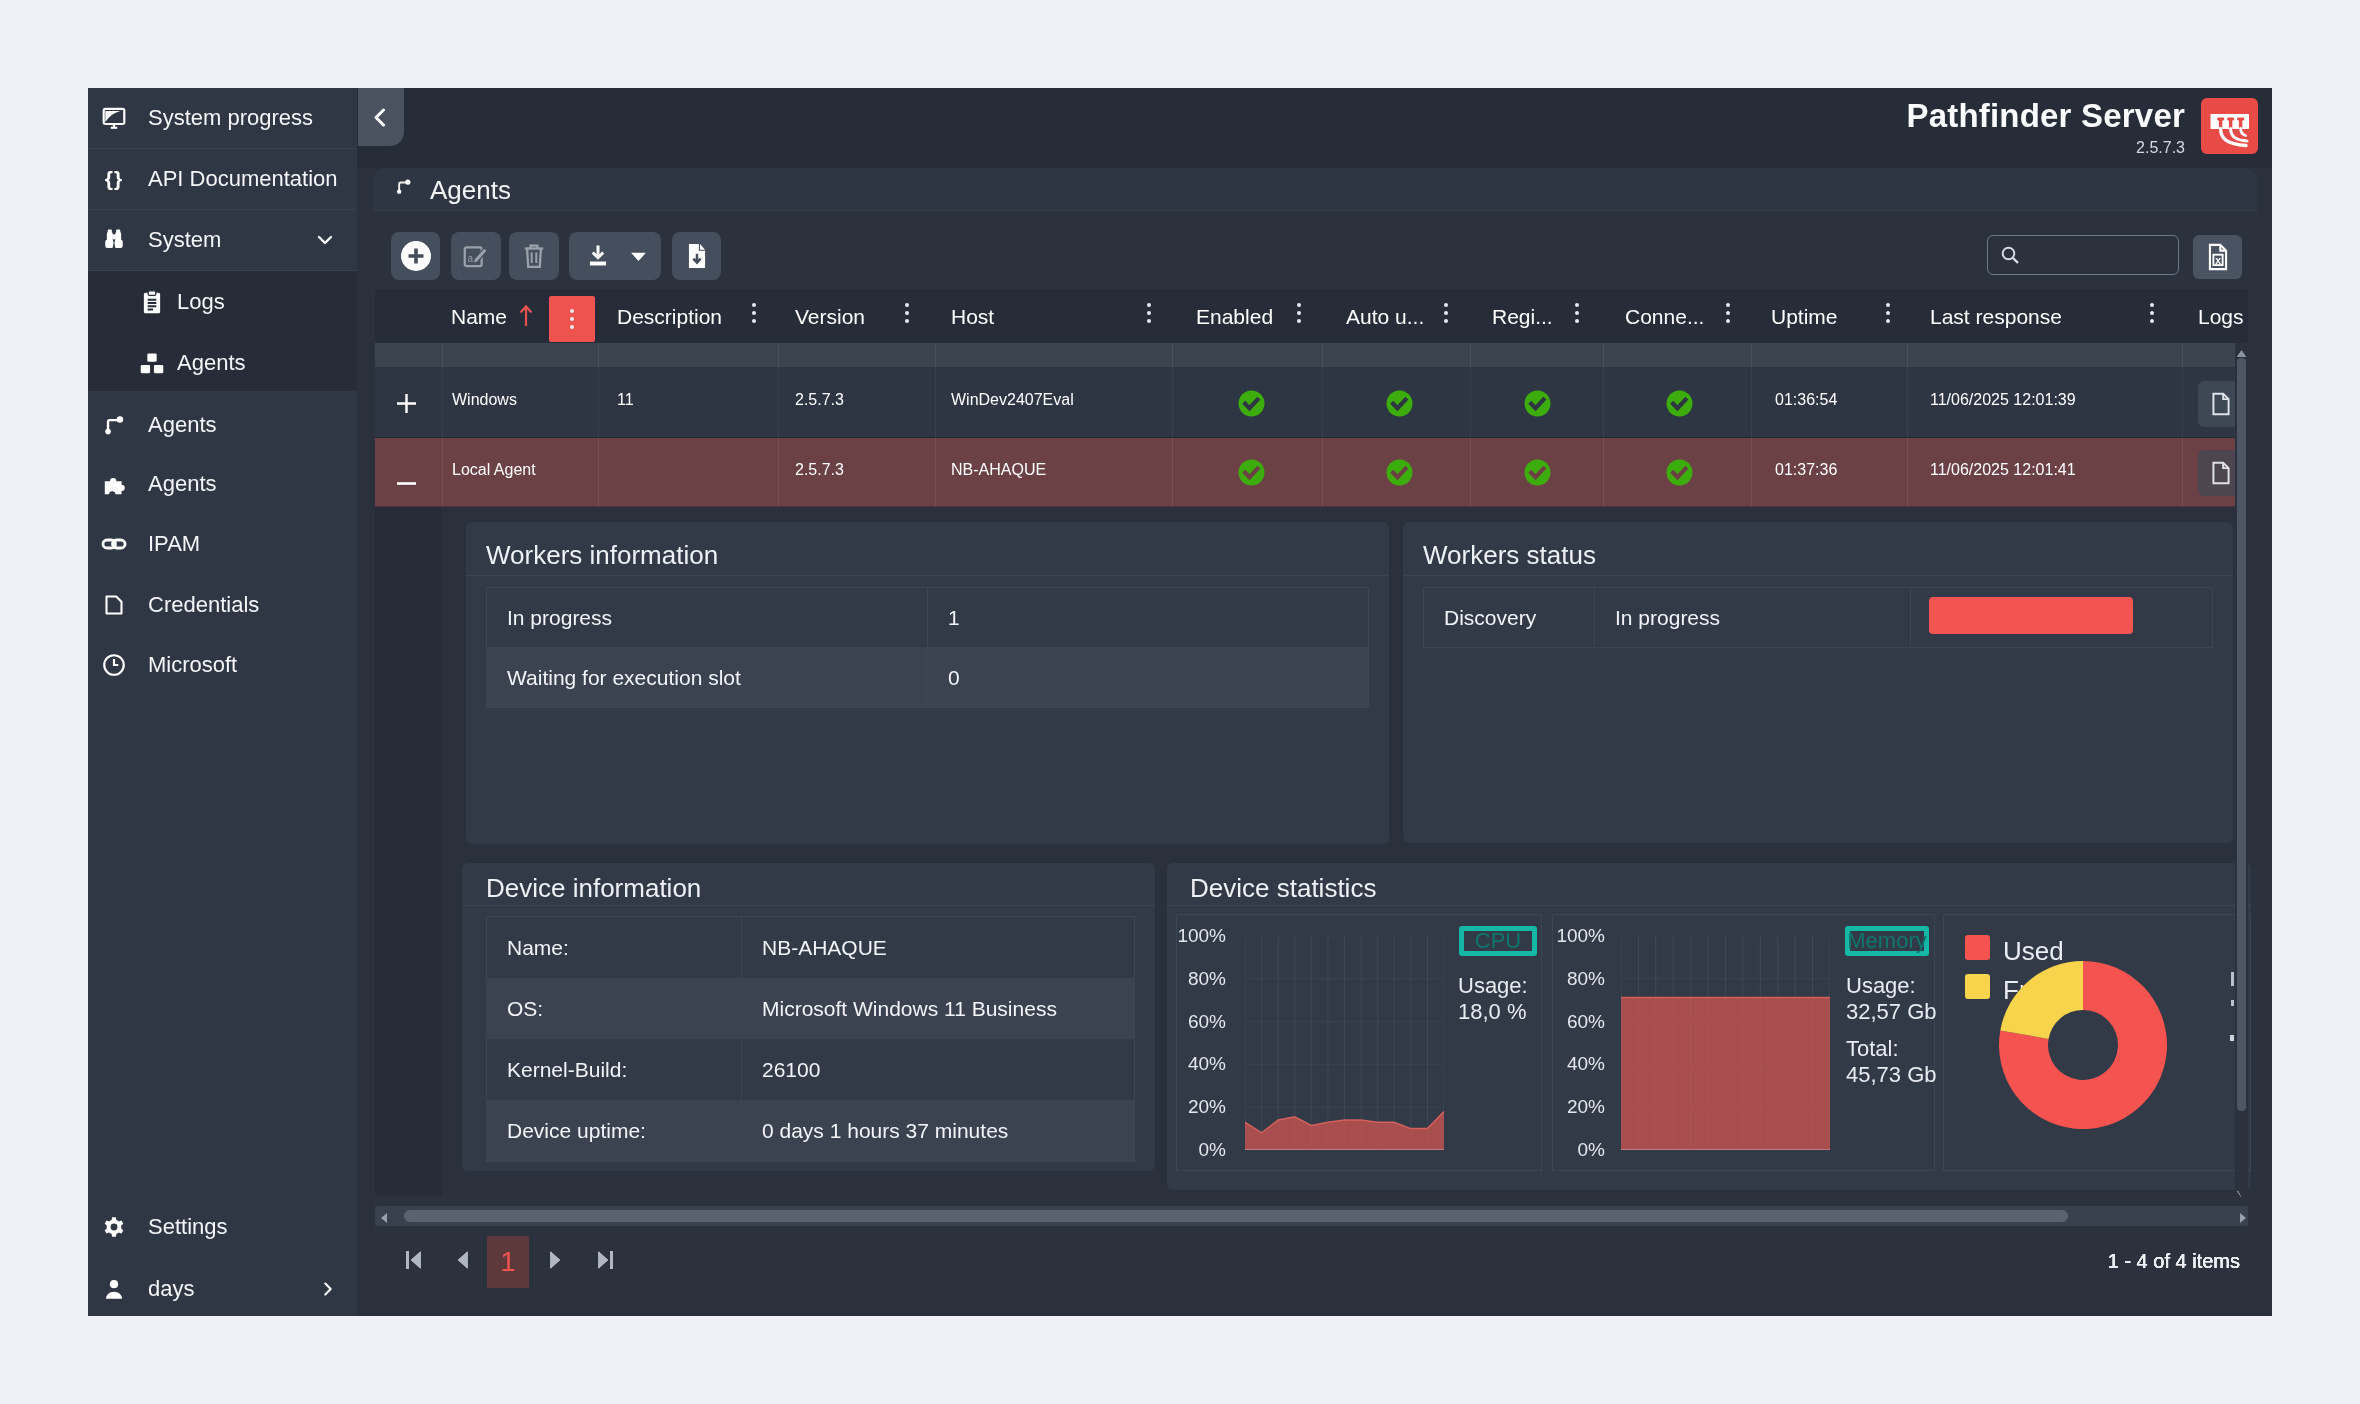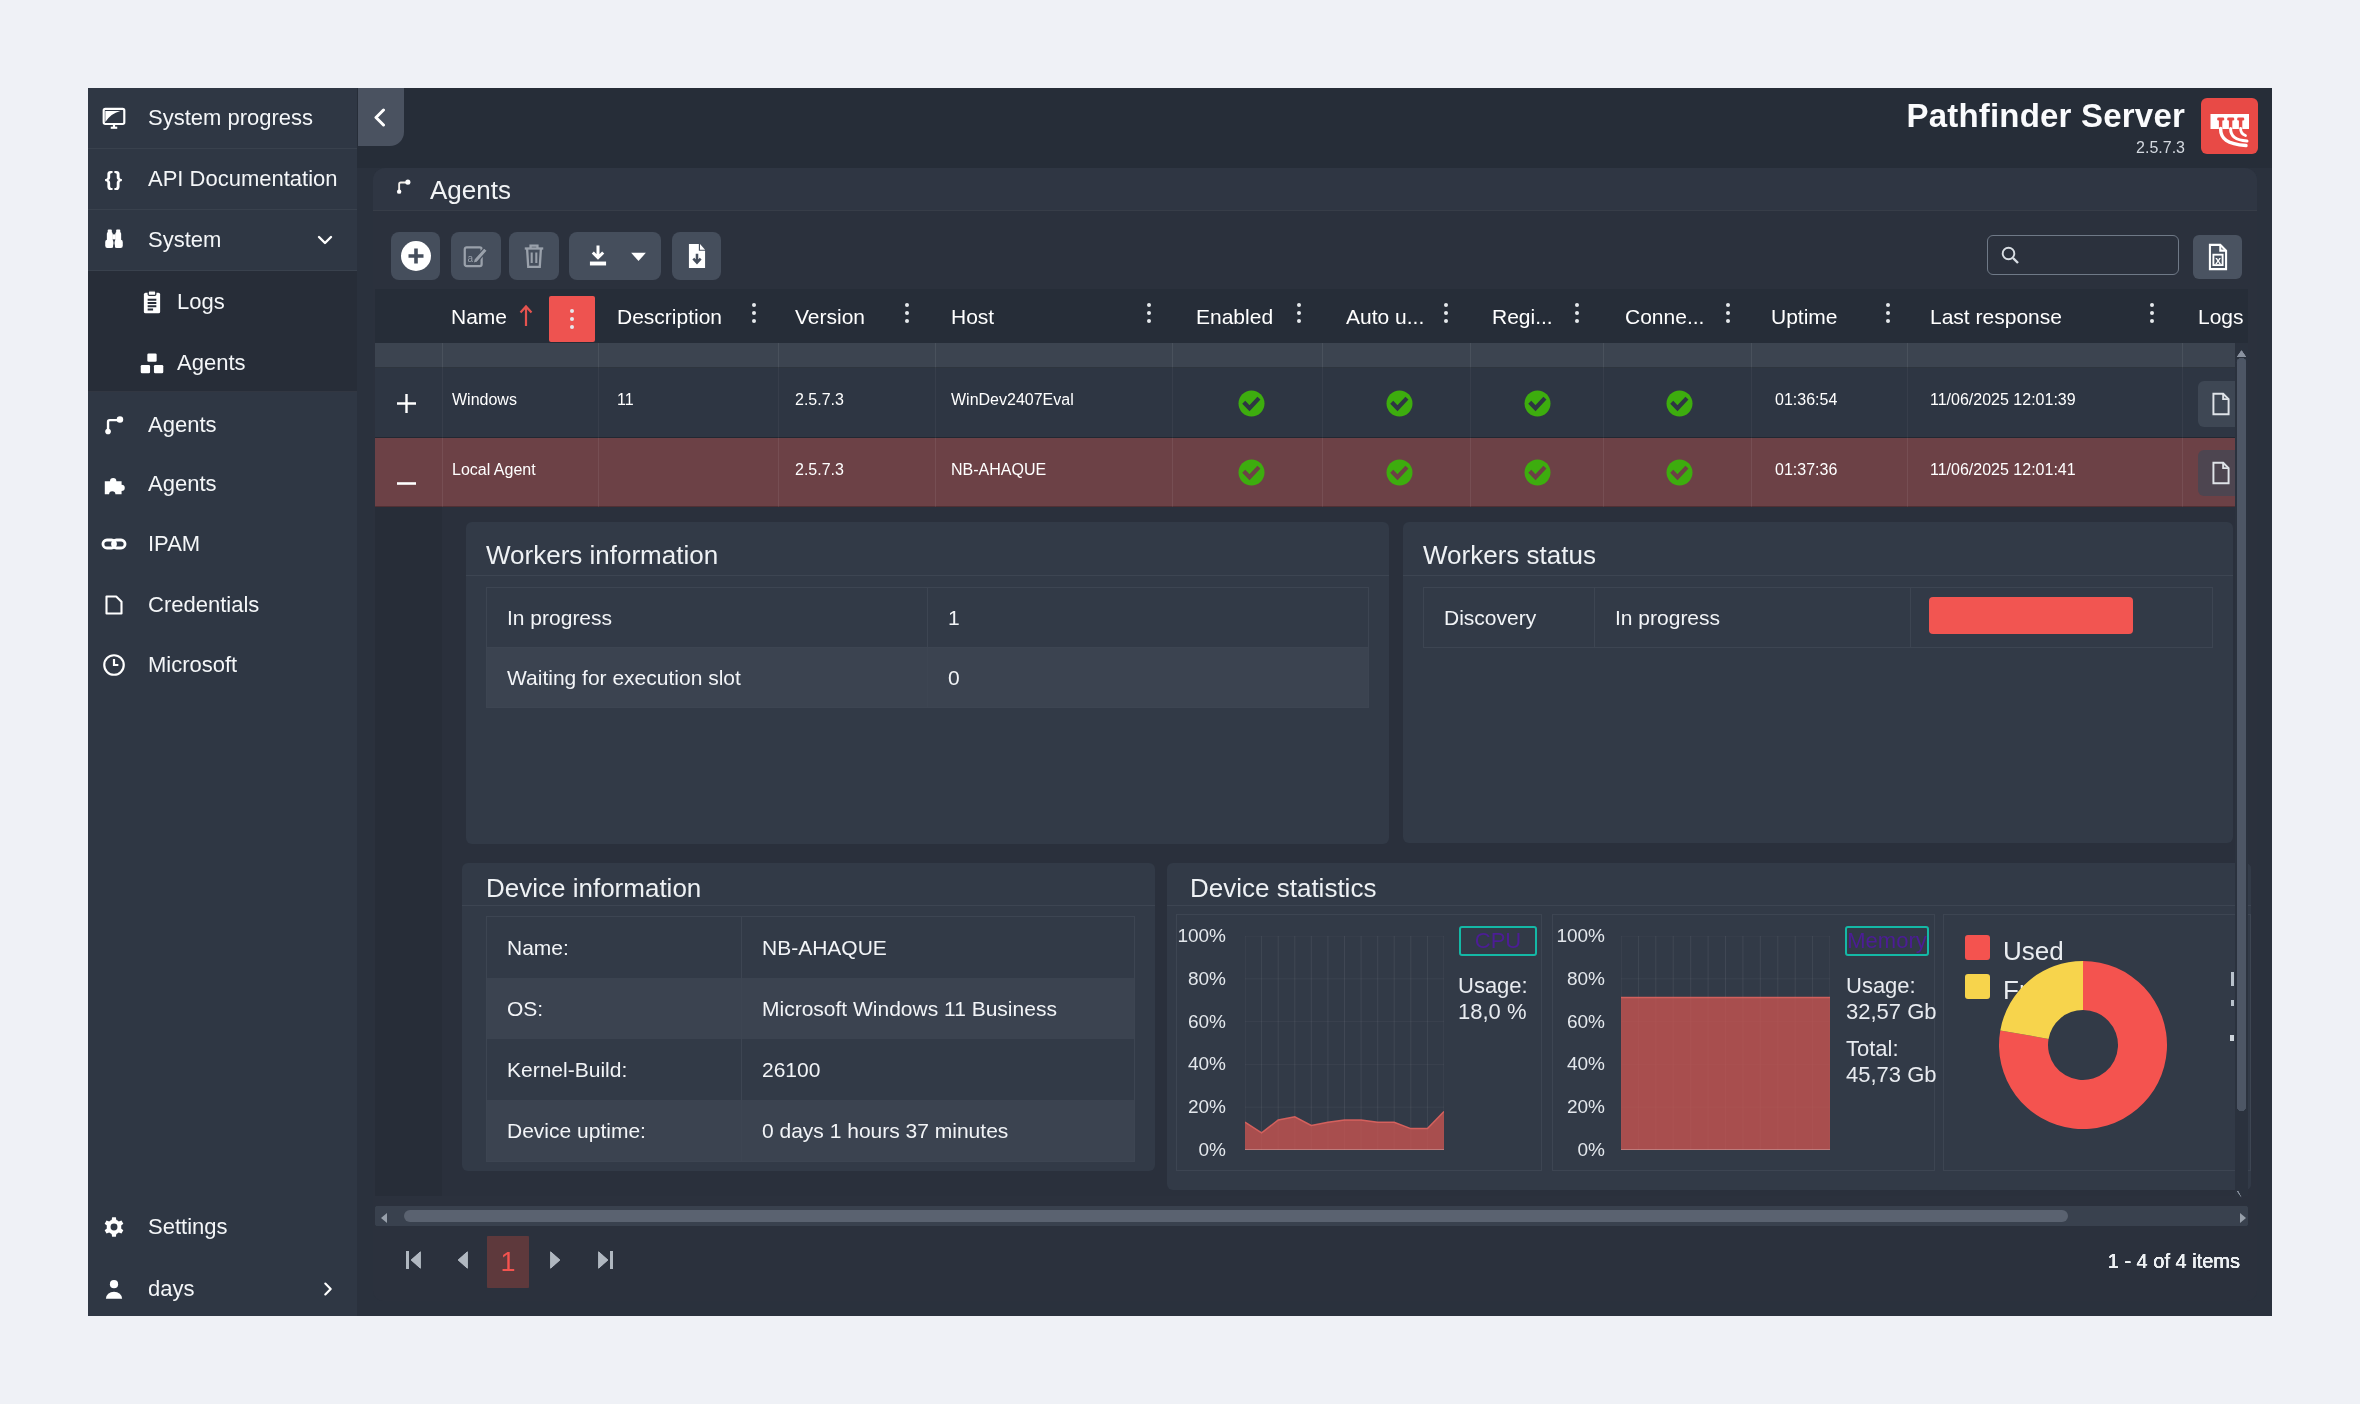--- a/index.html
+++ b/index.html
@@ -37,21 +37,21 @@
 .row2{left:375px;top:438px;width:1860px;height:69px;background:#6c4146}
 .cell{font-size:16px;color:#fff;white-space:nowrap}
 .detL{left:375px;top:507px;width:67px;height:689px;background:#272d38}
 .detC{left:442px;top:507px;width:1793px;height:689px;background:#2a303c}
 .panel{background:#323a47;border-radius:6px}
 .ptitle{font-size:26px;color:#eef1f4}
 .pdiv{height:1px;background:#3d4552}
 .ptbl{border:1px solid #3d4552}
 .prow{display:flex;align-items:center;font-size:21px}
 .prow .pl{padding-left:20px}
-.chipbox{border:2px solid #14b8a6;border-radius:3px;display:flex;align-items:center;justify-content:center;font-size:22px;color:#4c1d95}
+.chipbox{border:5px solid #14b8a6;border-radius:3px;display:flex;align-items:center;justify-content:center;font-size:22px;color:#0f766e}
 .axlbl{font-size:19px;color:#e3e7ec;text-align:right;width:66px}
 .stat{font-size:22px;color:#e8ebf0;white-space:nowrap}
 .vtrack{left:2235px;top:343px;width:13px;height:853px;background:#2b323e;z-index:30}
 .vthumb{left:2237px;top:358px;width:9px;height:753px;background:#4d5665;border-radius:5px;z-index:31}
 .htrack{left:375px;top:1206px;width:1873px;height:20px;background:#39414e;border-radius:3px}
 .hthumb{left:404px;top:1210px;width:1664px;height:12px;background:#5a6270;border-radius:6px}
 .pgico{top:1248px;display:flex;align-items:center;justify-content:center}
 .pgbox{left:487px;top:1236px;width:42px;height:52px;background:#5e393c;border-radius:2px;display:flex;align-items:center;justify-content:center;font-size:27px;color:#f4534f}
 .items{right:120px;top:1250px;font-size:20px;color:#edf0f3}
 </style>

